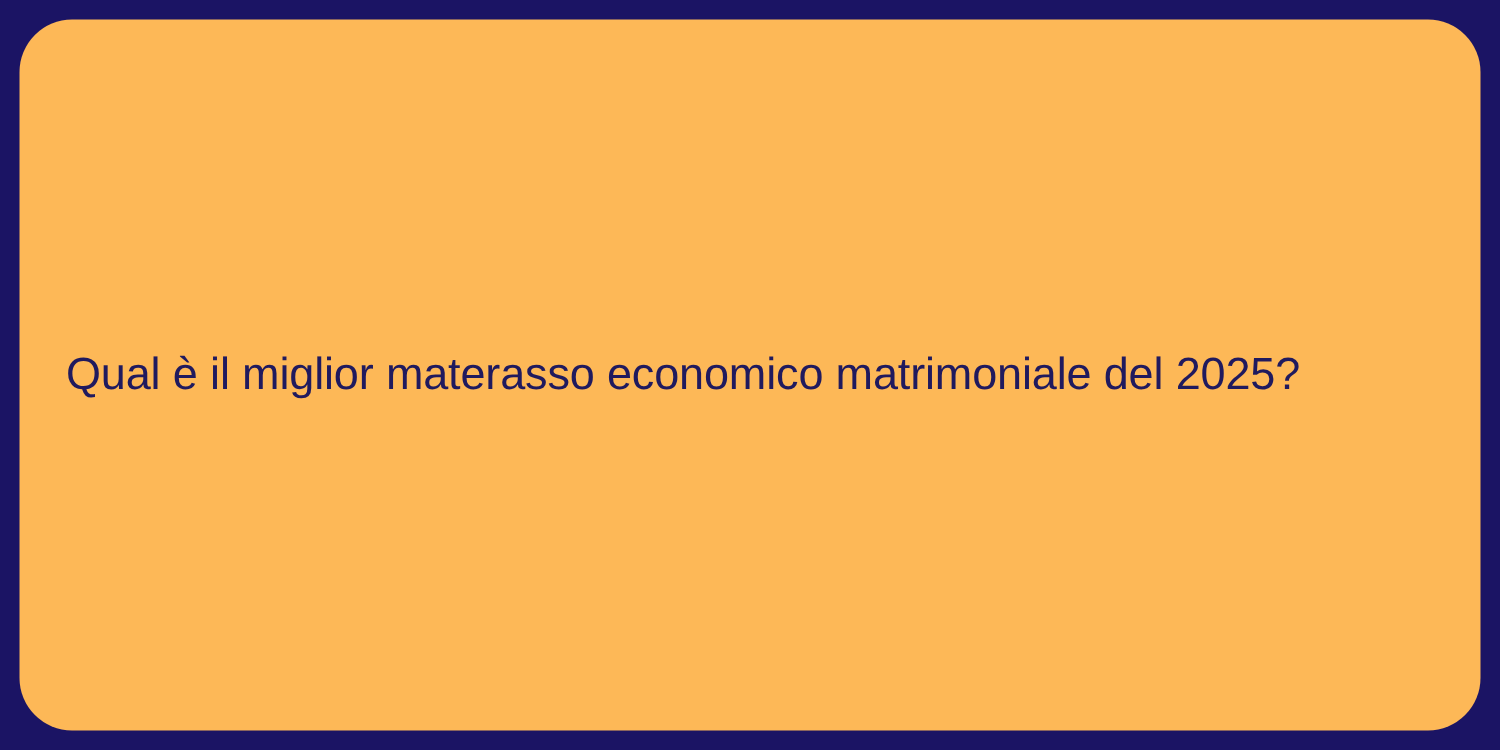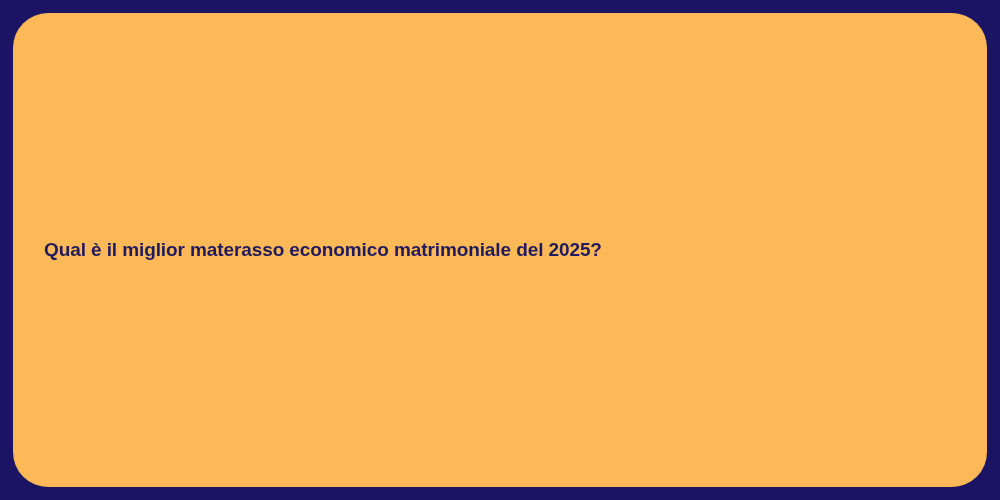--- a/index.html
+++ b/index.html
@@ -32,22 +32,22 @@
     border-radius: 35px;
     display: flex;
     align-items: center;
     justify-content: flex-start;
   }
 
   #headline {
     margin: 0;
     padding: 0 0 0 31px;
     font-family: "Liberation Sans", sans-serif;
-    font-size: 19px;
-    font-weight: 700;
+    font-size: 30px;
+    font-weight: 400;
     letter-spacing: -0.1px;
     line-height: 1.2;
     color: #201a5e;
     white-space: nowrap;
   }
 </style>
 </head>
 <body>
 
 <div id="card-frame">

